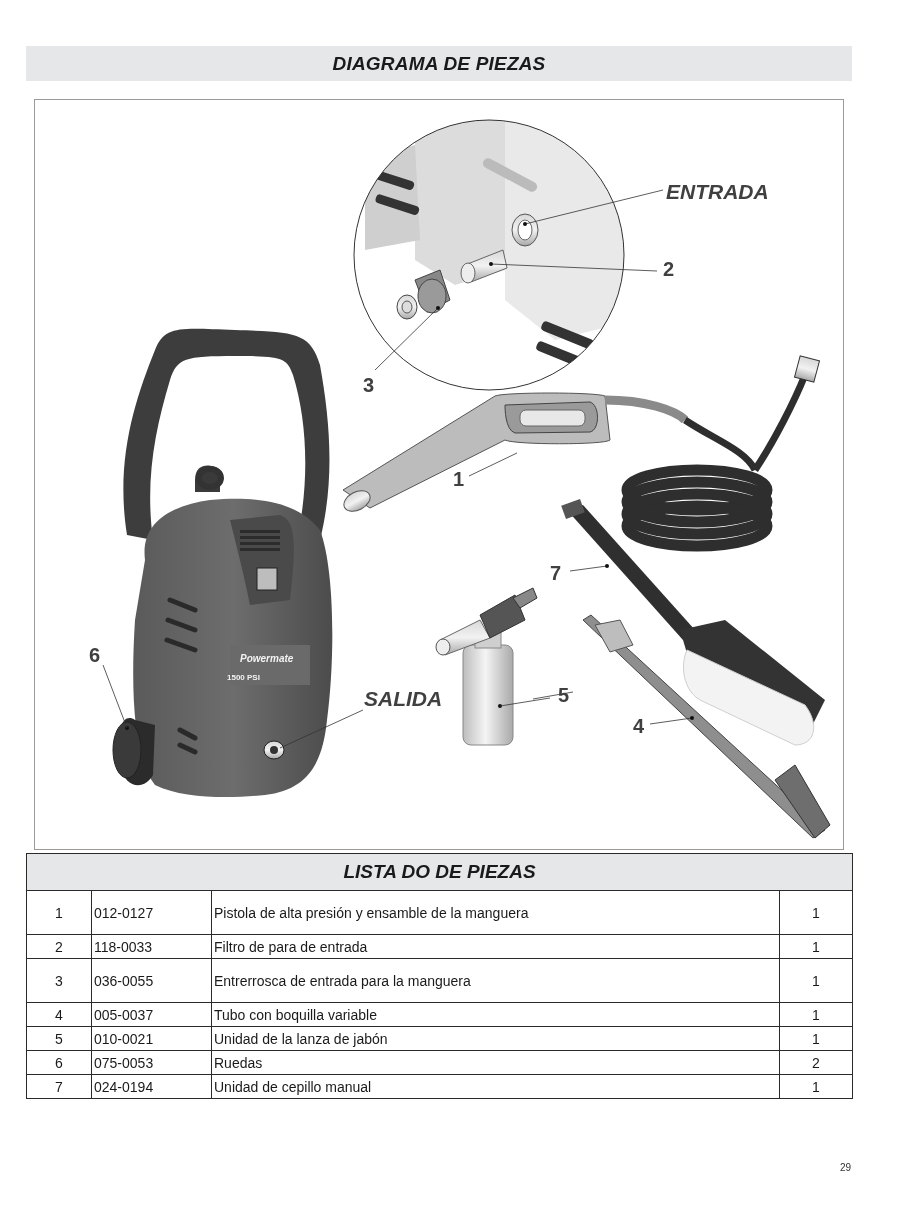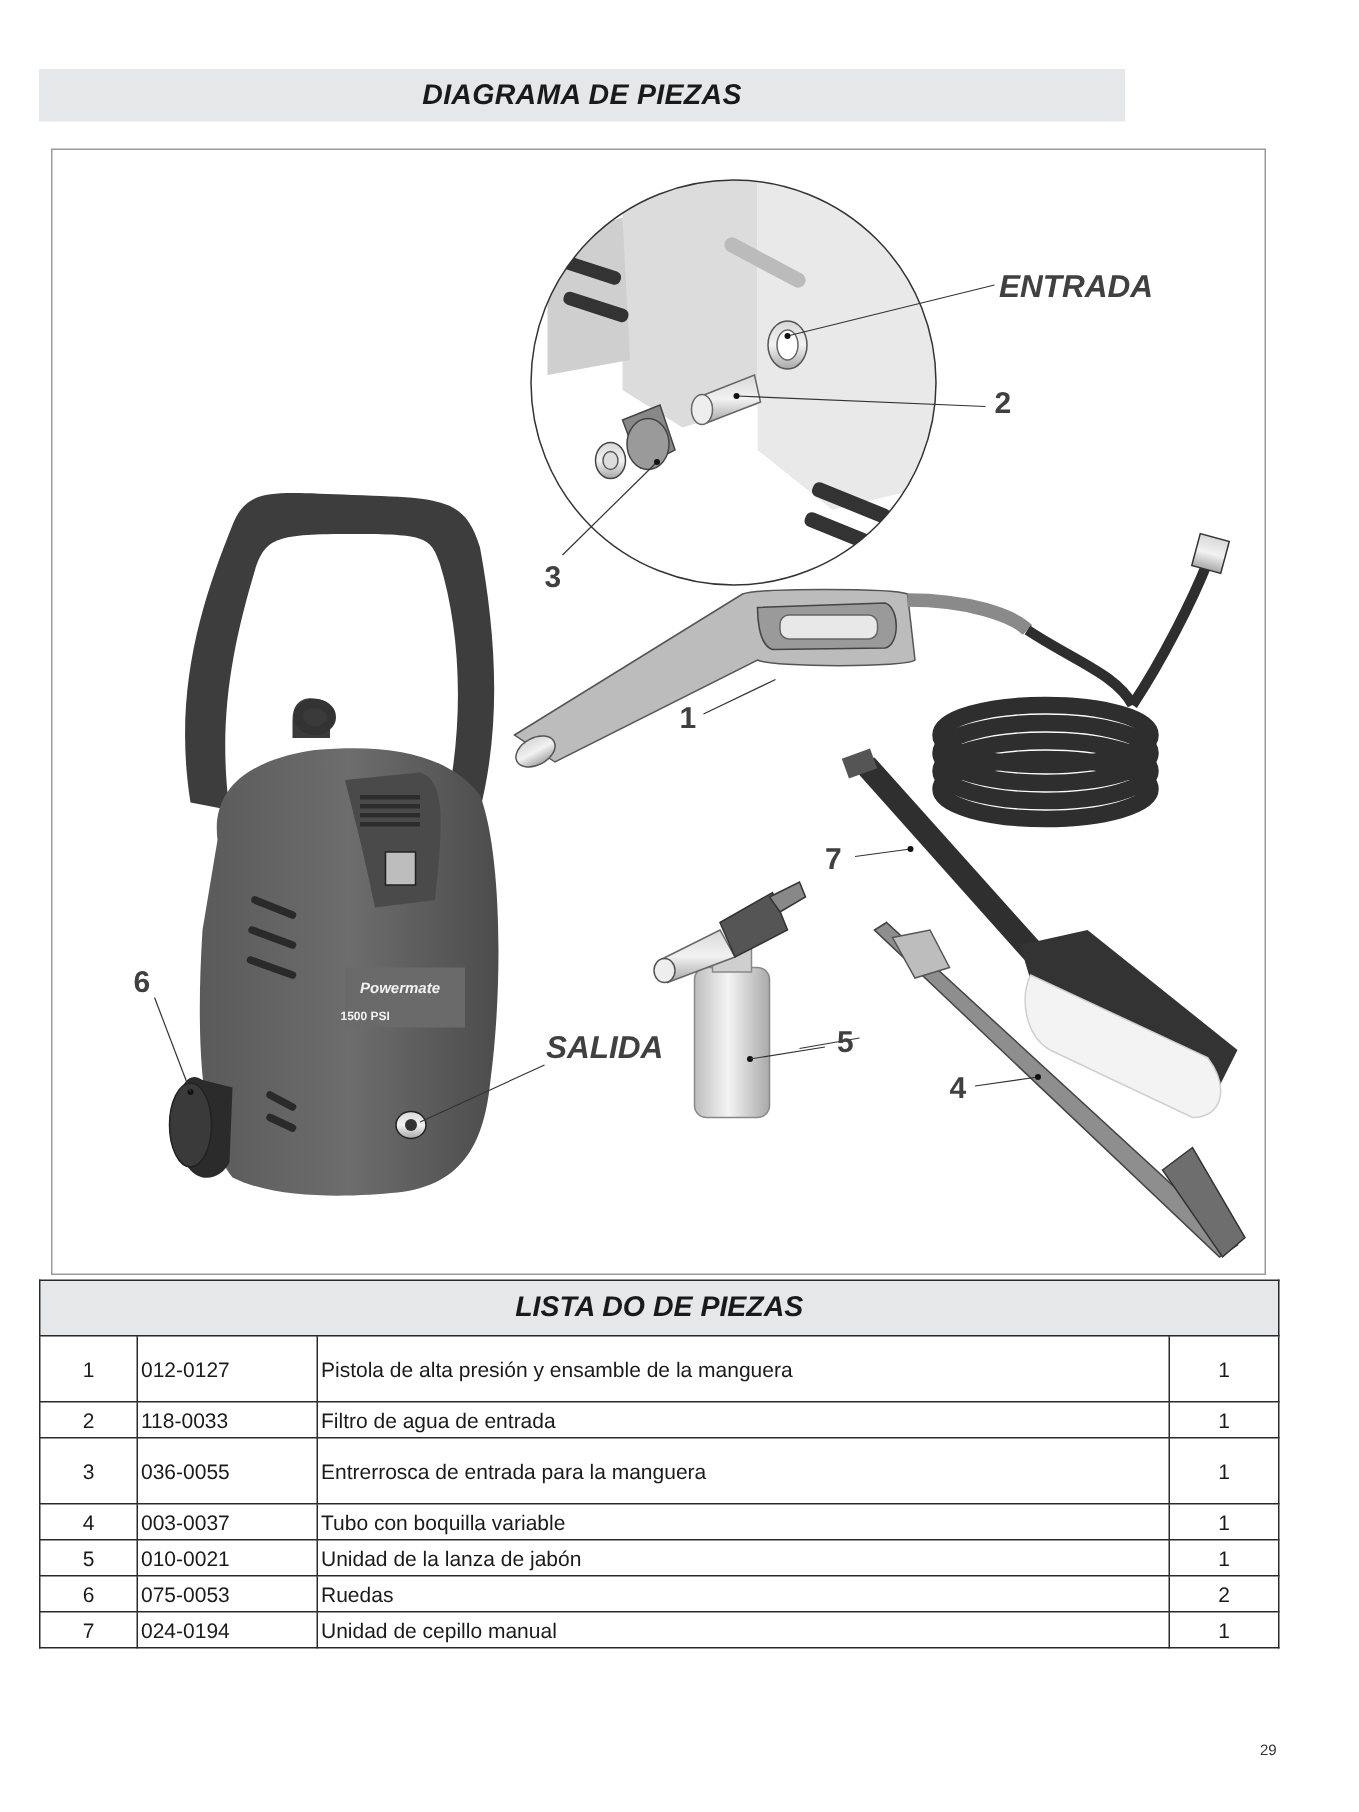--- a/index.html
+++ b/index.html
@@ -1,20 +1,20 @@
 <!DOCTYPE html>
 <html><head>
 <meta charset="utf-8">
 <style>
   * { box-sizing: border-box; margin: 0; padding: 0; }
   html, body { width: 906px; height: 1208px; background: #ffffff; overflow: hidden; }
   body { position: relative; font-family: "Liberation Sans", sans-serif; color: #1a1a1a; }
 
   .section-banner {
-    position: absolute; left: 26px; top: 46px; width: 724px; height: 35px;
+    position: absolute; left: 26px; top: 46px; width: 826px; height: 35px;
     background: #e6e7e8;
     display: flex; align-items: center; justify-content: center;
     font-weight: bold; font-style: italic; font-size: 19px; letter-spacing: 0.2px;
   }
 
   .diagram-frame {
     position: absolute; left: 34px; top: 99px; width: 810px; height: 751px;
     border: 1px solid #9a9a9a; background: #ffffff;
   }
   .diagram-frame svg { position: absolute; left: 0; top: 0; }
@@ -202,32 +202,32 @@
   </tr>
   <tr class="tall">
     <td class="ref">1</td>
     <td class="part">012-0127</td>
     <td class="desc">Pistola de alta presión y ensamble de la manguera</td>
     <td class="qty">1</td>
   </tr>
   <tr class="short">
     <td class="ref">2</td>
     <td class="part">118-0033</td>
-    <td class="desc">Filtro de agua de entrada</td>
+    <td class="desc">Filtro de para de entrada</td>
     <td class="qty">1</td>
   </tr>
   <tr class="tall">
     <td class="ref">3</td>
     <td class="part">036-0055</td>
     <td class="desc">Entrerrosca de entrada para la manguera</td>
     <td class="qty">1</td>
   </tr>
   <tr class="short">
     <td class="ref">4</td>
-    <td class="part">003-0037</td>
+    <td class="part">005-0037</td>
     <td class="desc">Tubo con boquilla variable</td>
     <td class="qty">1</td>
   </tr>
   <tr class="short">
     <td class="ref">5</td>
     <td class="part">010-0021</td>
     <td class="desc">Unidad de la lanza de jabón</td>
     <td class="qty">1</td>
   </tr>
   <tr class="short">

